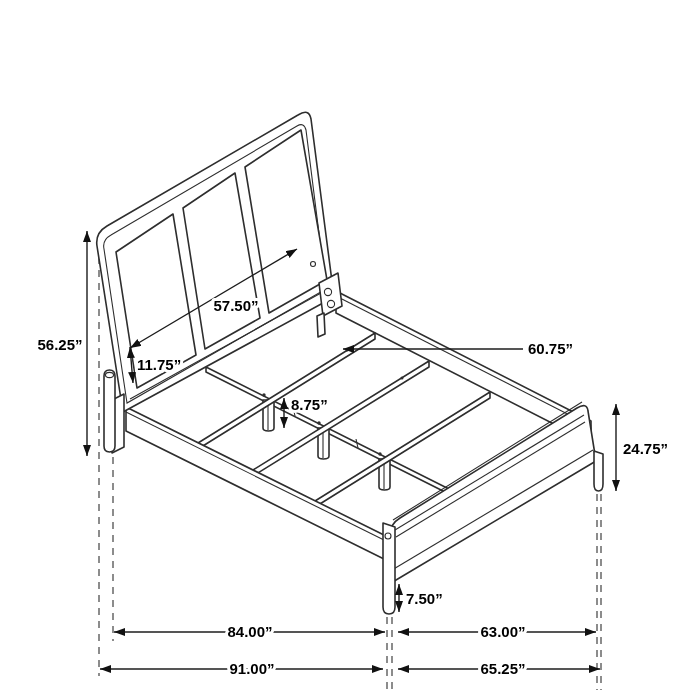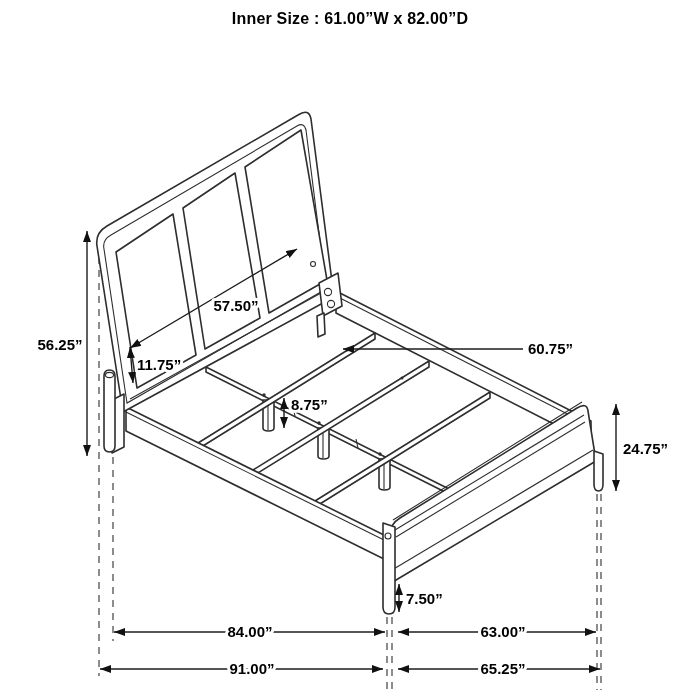--- a/index.html
+++ b/index.html
@@ -13,21 +13,20 @@
   .dim{stroke:#1c1c1c;stroke-width:1.4;fill:none;}
   .dash{stroke:#5c5c5c;stroke-width:1.4;fill:none;stroke-dasharray:7 6;}
   .dot{fill:#2e2e2e;stroke:none;}
   text.meas{font-family:"Liberation Sans", sans-serif;font-size:15px;font-weight:bold;
             fill:#000;paint-order:stroke;stroke:#ffffff;stroke-width:6px;stroke-linejoin:round;}
 </style>
 </head>
 <body>
 
 <div id="stage">
-  <div id="title">Inner Size : 61.00”W x 82.00”D</div>
 
   <svg width="700" height="700" viewBox="0 0 700 700">
     <defs>
       <marker id="arrE" markerWidth="12" markerHeight="9" refX="11" refY="4" orient="auto" markerUnits="userSpaceOnUse">
         <path d="M0,0 L11,4 L0,8 Z" fill="#111"></path>
       </marker>
       <marker id="arrS" markerWidth="12" markerHeight="9" refX="11" refY="4" orient="auto-start-reverse" markerUnits="userSpaceOnUse">
         <path d="M0,0 L11,4 L0,8 Z" fill="#111"></path>
       </marker>
     </defs>

